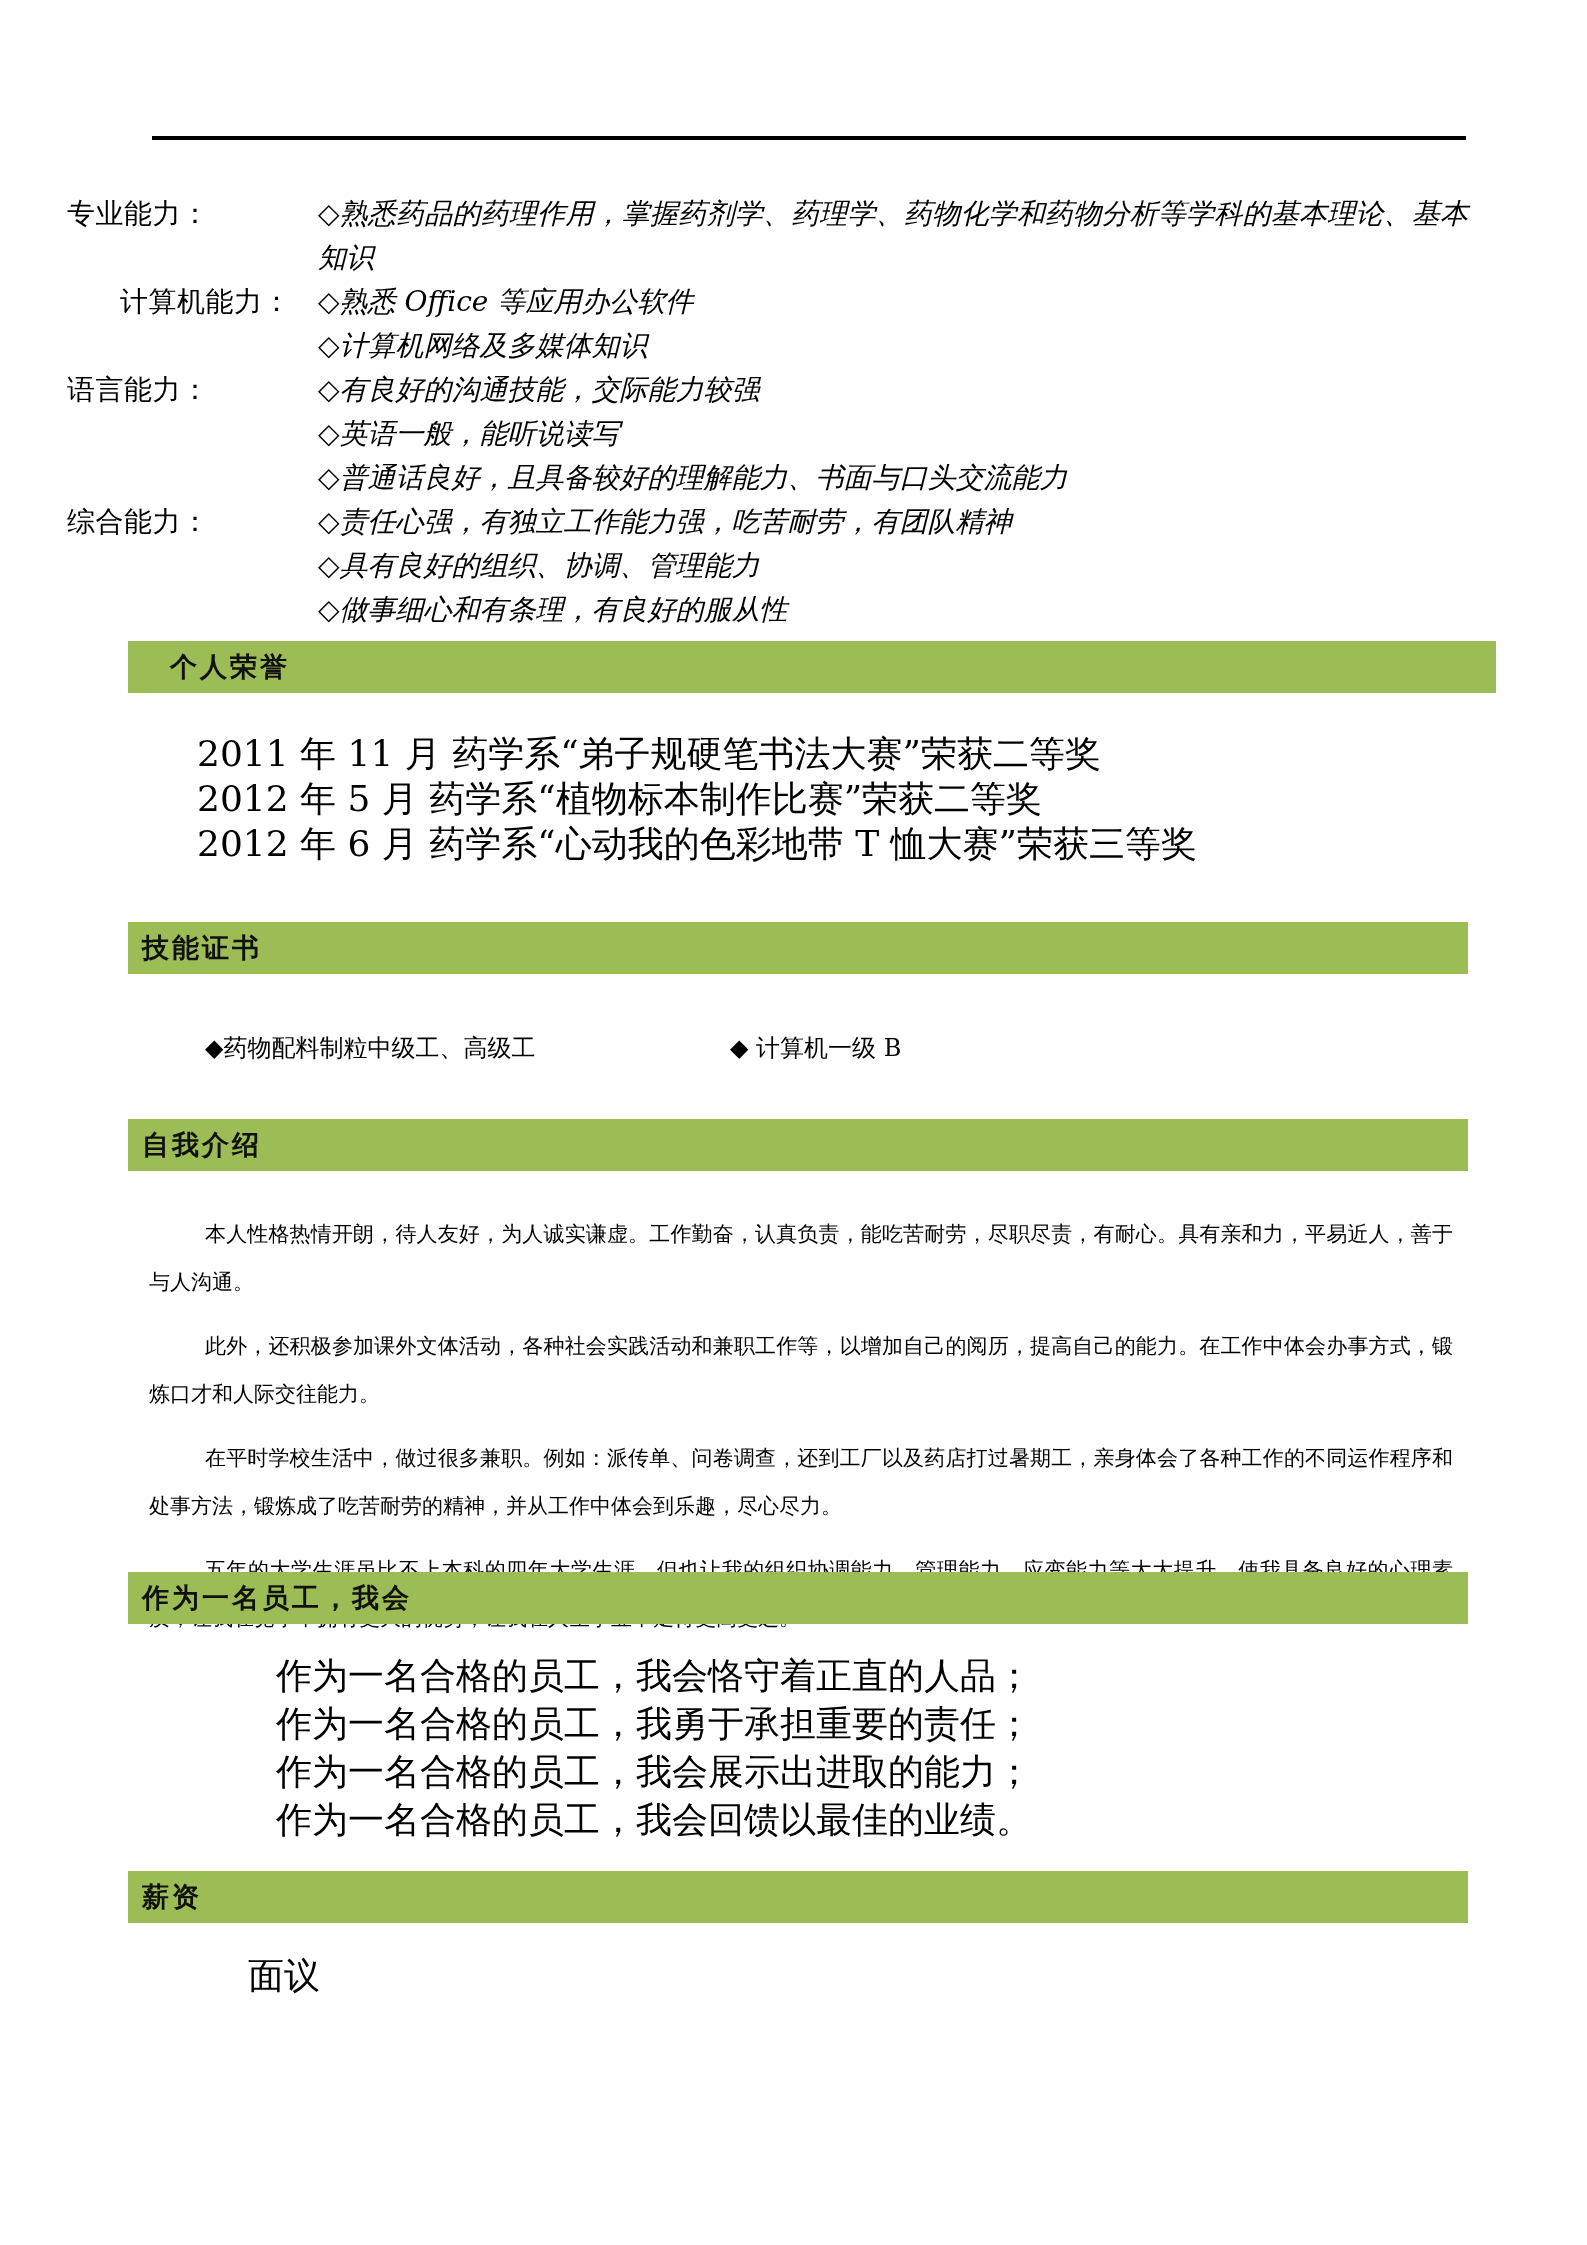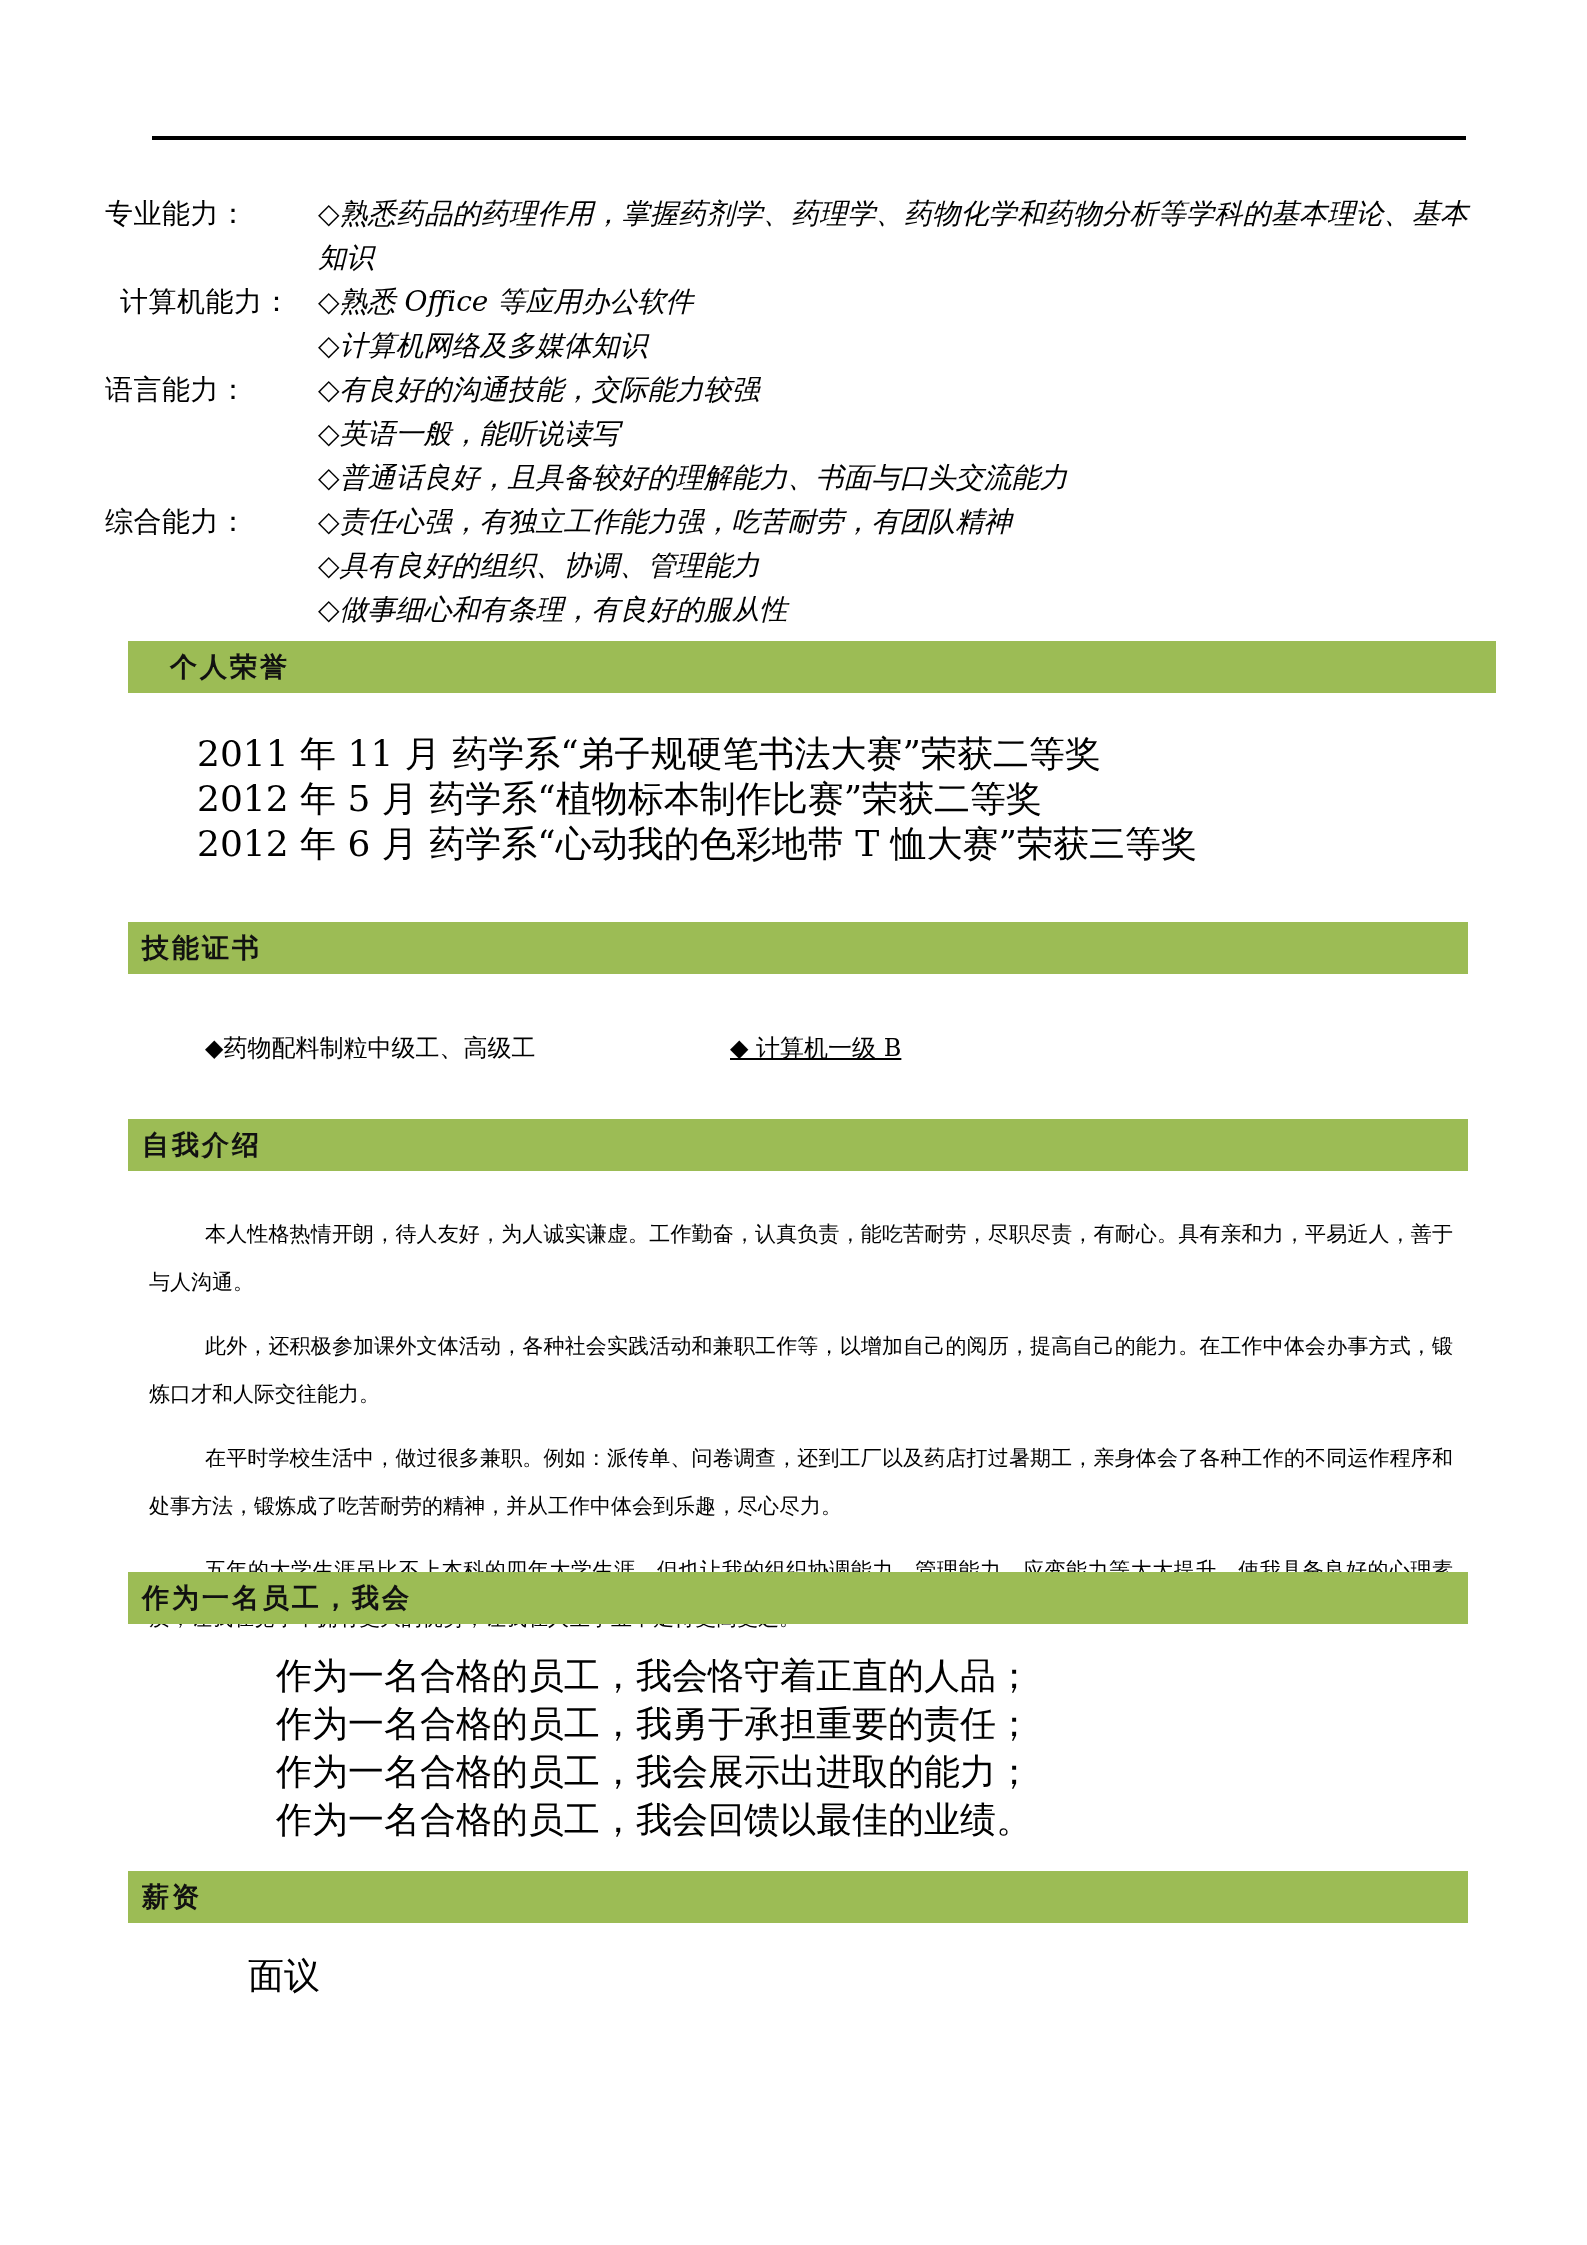--- a/index.html
+++ b/index.html
@@ -41,21 +41,21 @@
     width: 1587px;
   }
   .skill-row {
     display: flex;
     align-items: flex-start;
   }
   .skill-label {
     width: 318px;
     flex: 0 0 318px;
     text-align: left;
-    padding-left: 105px;
+    padding-left: 67px;
     box-sizing: border-box;
     font-size: 28px;
     line-height: 44px;
     letter-spacing: 0.5px;
     white-space: nowrap;
   }
   .skill-label.wide {
     padding-left: 120px;
   }
   .skill-items {
@@ -98,21 +98,21 @@
   }
 
   
   .honors { position: absolute; left: 197px; top: 731px; }
   .honors .line { position: static; display: block; line-height: 45px; }
 
   
   .certs { position: absolute; left: 205px; top: 1028px; width: 1260px; }
   .cert-row { display: flex; font-size: 24px; line-height: 40px; }
   .cert-a { width: 525px; flex: 0 0 525px; white-space: nowrap; }
-  .cert-b { white-space: nowrap; text-decoration: underline; }
+  .cert-b { white-space: nowrap; }
 
   
   .intro {
     position: absolute;
     left: 133px;
     top: 1194px;
     width: 1336px;
   }
   .intro p {
     margin: 16px;

